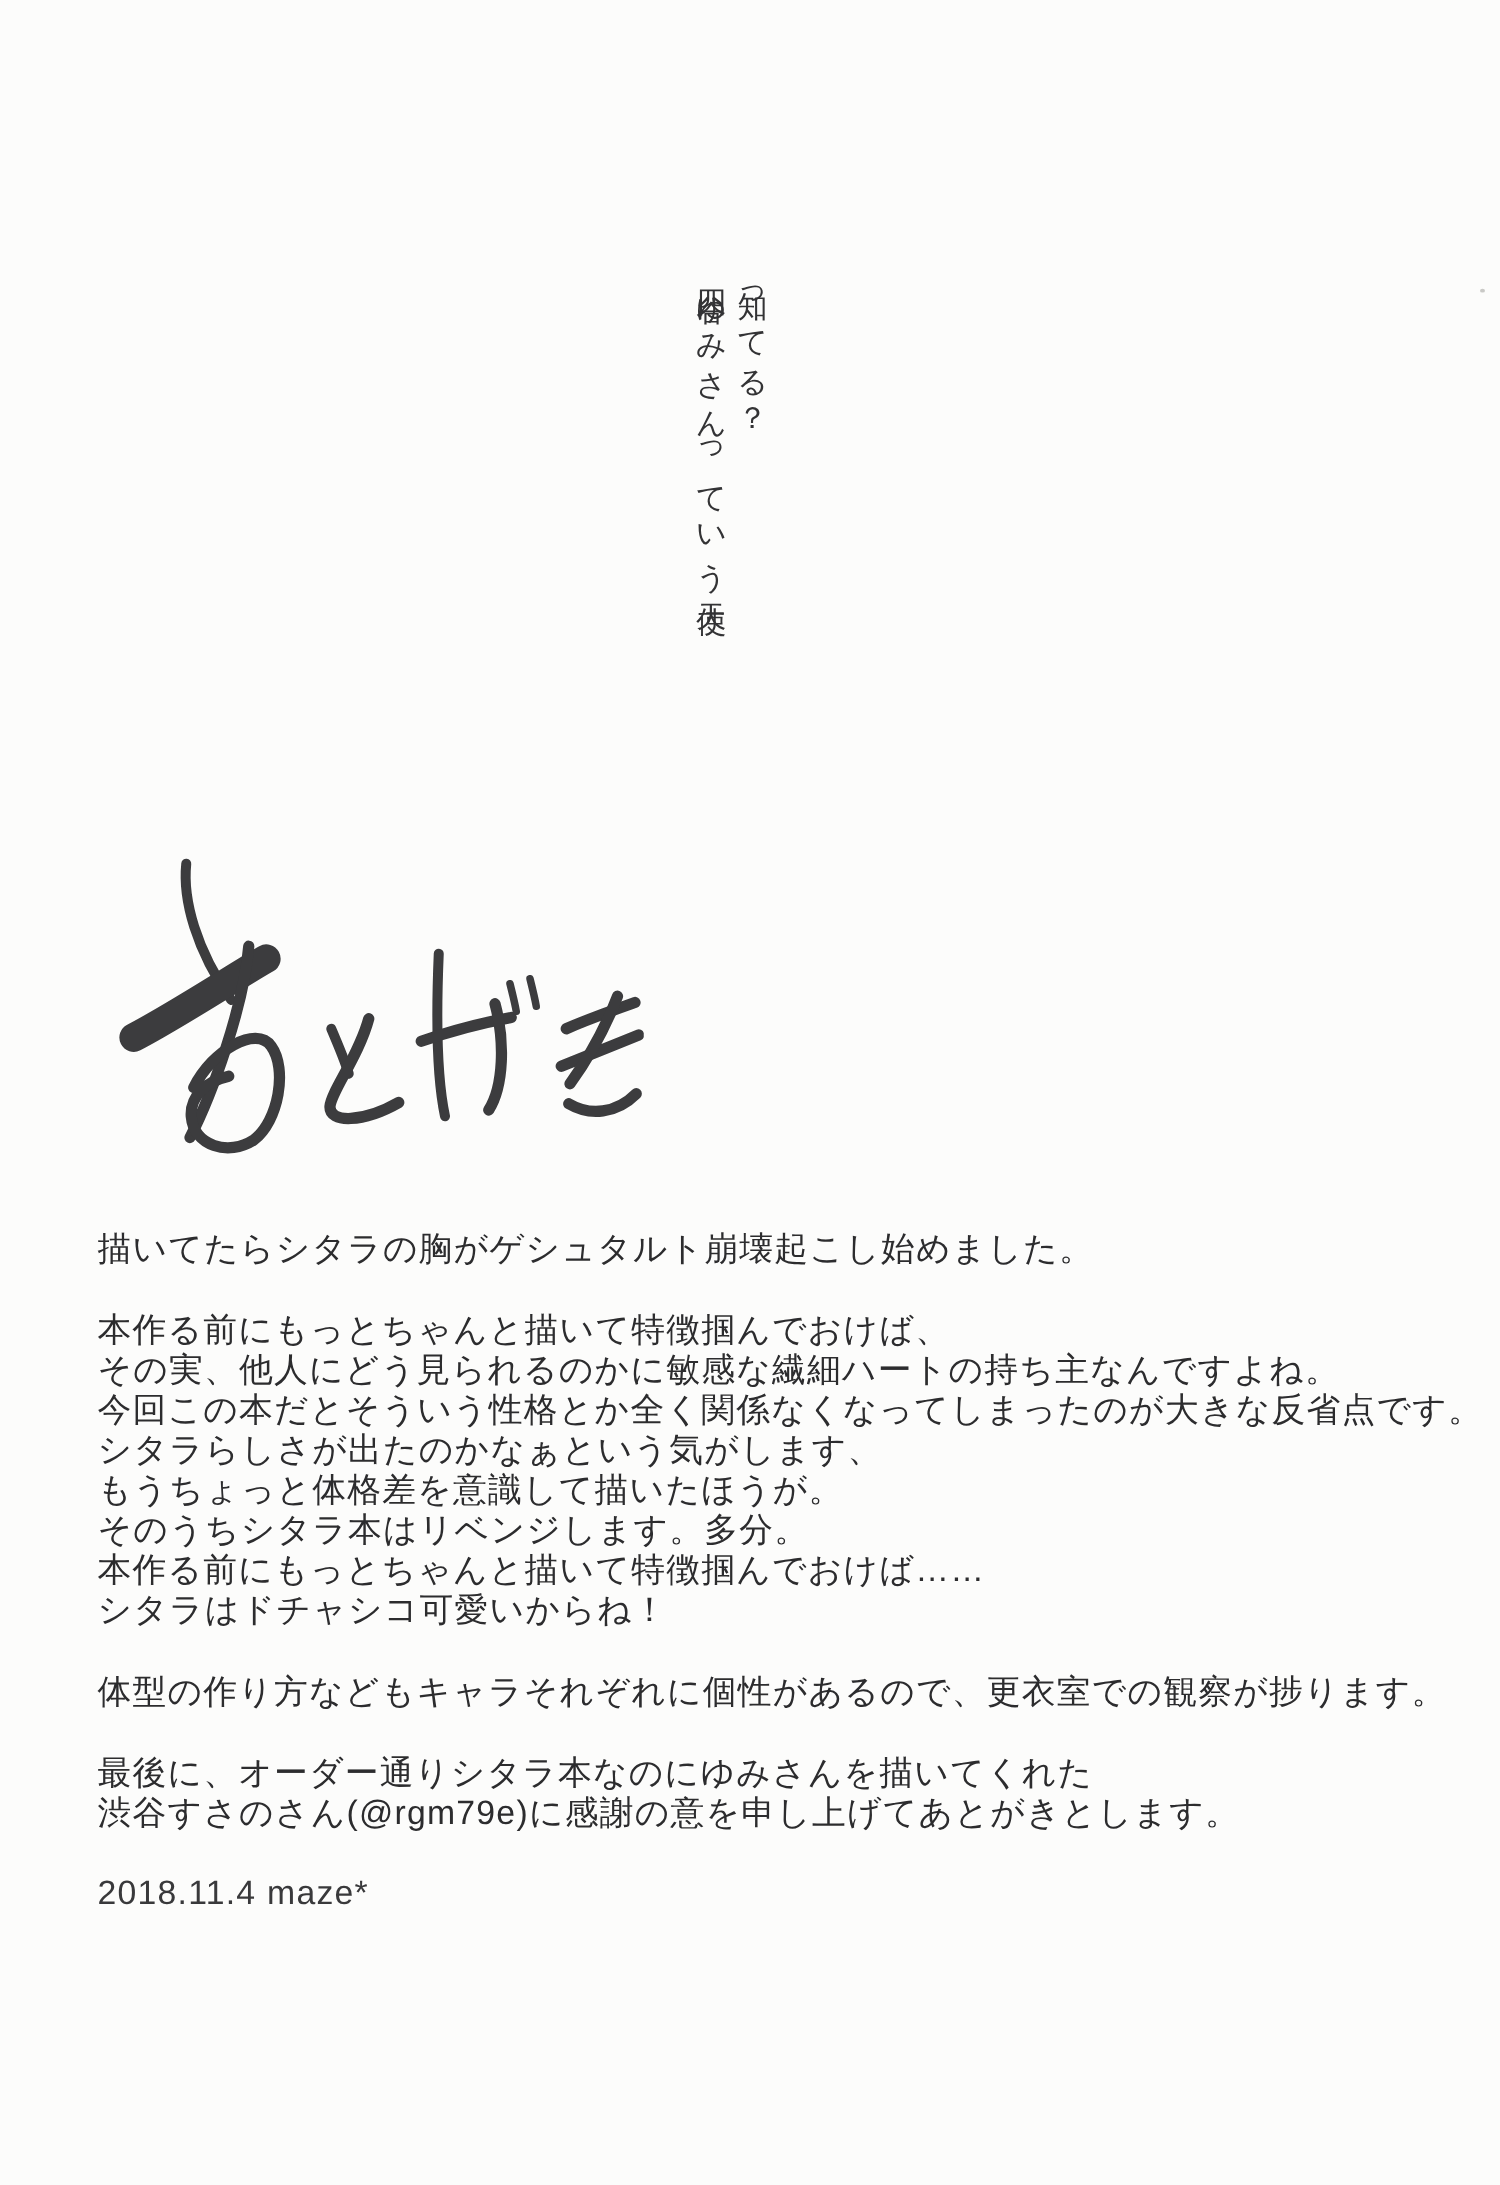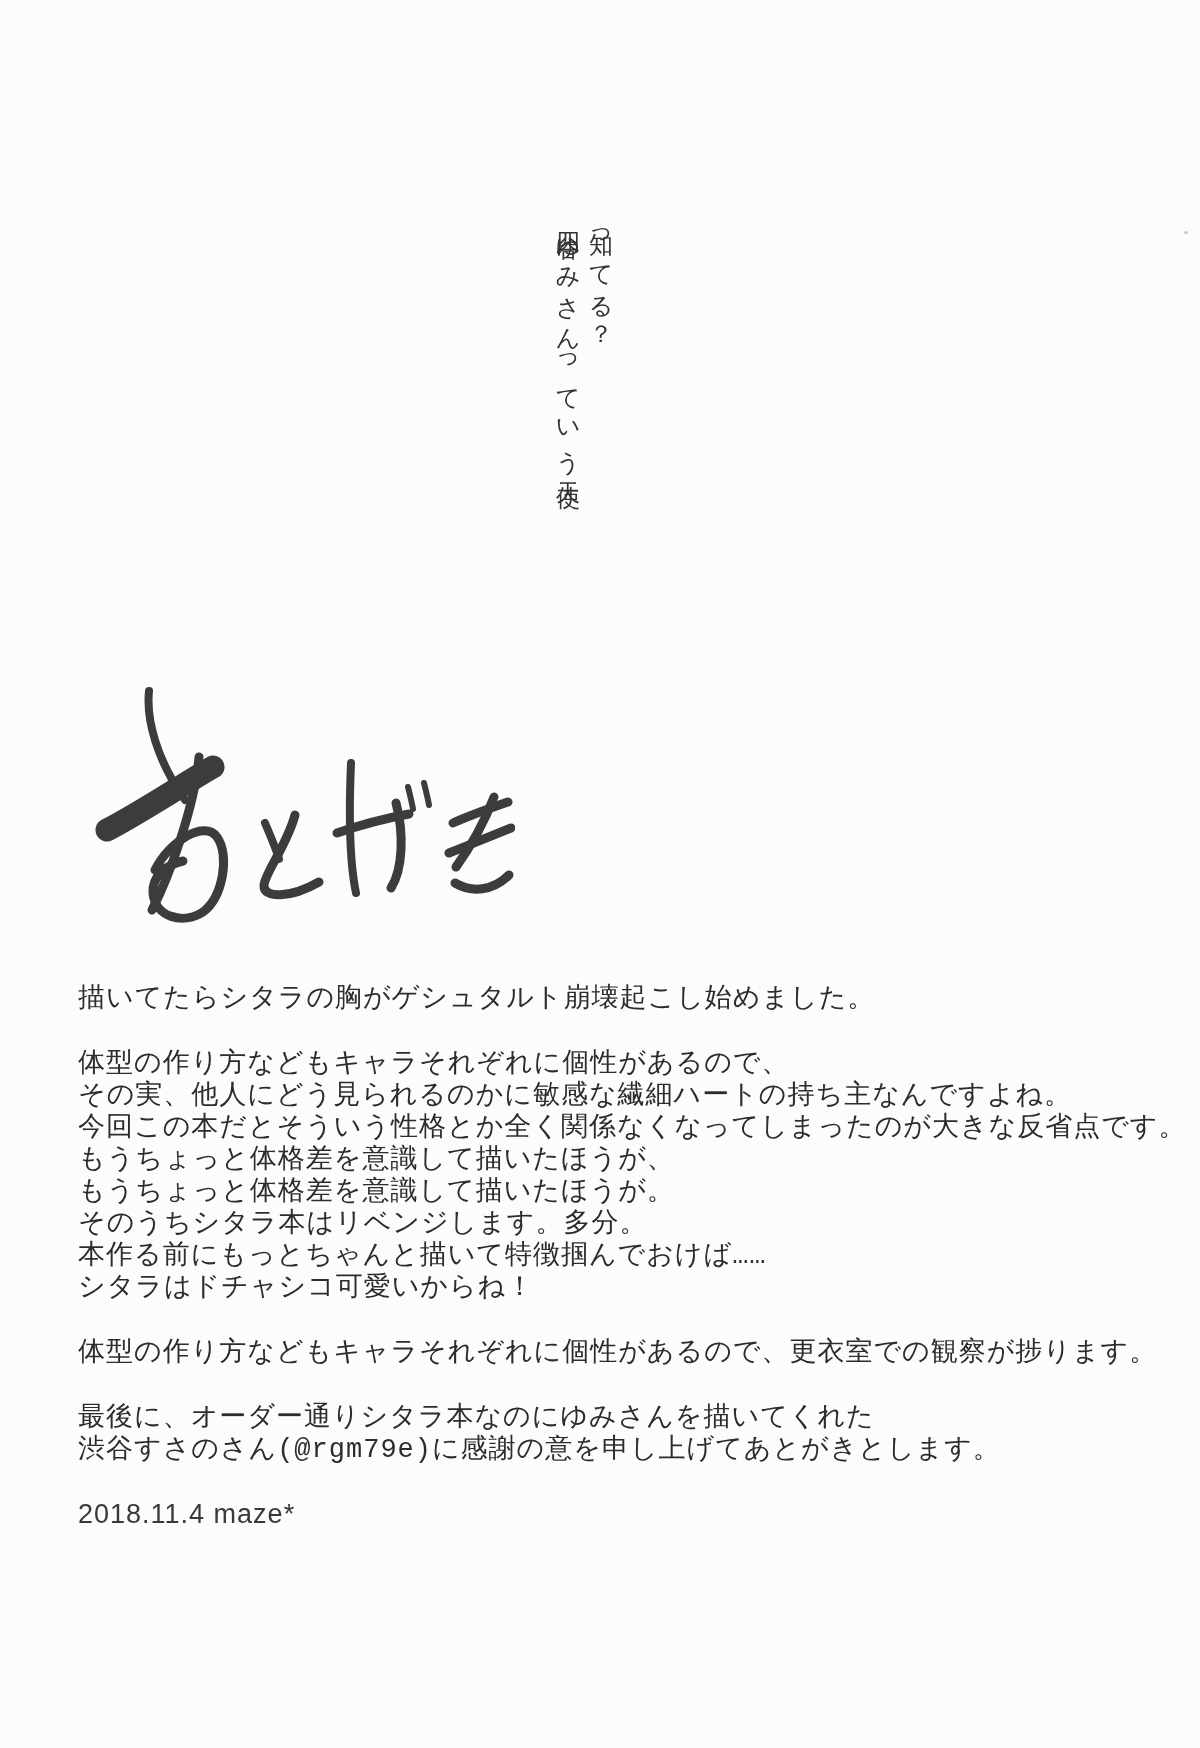--- a/index.html
+++ b/index.html
@@ -56,21 +56,21 @@
   
   .body-text {
     position:absolute;
     left:78px; top:983px;
     width:1085px;
     font-size:27px;
     letter-spacing:1px;
     color:#2c2c2e;
   }
   .body-text .para { margin:0 0 33px 0; }
-  .body-text .line { height:32px; line-height:32px; white-space:nowrap;font-family:Liberation Mono, monospace; }
+  .body-text .line { height:32px; line-height:32px; white-space:nowrap; }
   .signature {
     margin-top:29px;
     font-size:27px;
     color:#39393b;
     letter-spacing:1px;
   }
 
   
   .speck {
     position:absolute;
@@ -114,24 +114,24 @@
     </svg>
   </div>
 
   <div class="body-text">
 
     <div class="para">
       <div class="line">描いてたらシタラの胸がゲシュタルト崩壊起こし始めました。</div>
     </div>
 
     <div class="para">
-      <div class="line">体型の作り方などもキャラそれぞれに個性があるので、</div>
+      <div class="line">本作る前にもっとちゃんと描いて特徴掴んでおけば、</div>
       <div class="line">その実、他人にどう見られるのかに敏感な繊細ハートの持ち主なんですよね。</div>
       <div class="line">今回この本だとそういう性格とか全く関係なくなってしまったのが大きな反省点です。</div>
-      <div class="line">もうちょっと体格差を意識して描いたほうが、</div>
+      <div class="line">シタラらしさが出たのかなぁという気がします、</div>
       <div class="line">もうちょっと体格差を意識して描いたほうが。</div>
       <div class="line">そのうちシタラ本はリベンジします。多分。</div>
       <div class="line">本作る前にもっとちゃんと描いて特徴掴んでおけば……</div>
       <div class="line">シタラはドチャシコ可愛いからね！</div>
     </div>
 
     <div class="para">
       <div class="line">体型の作り方などもキャラそれぞれに個性があるので、更衣室での観察が捗ります。</div>
     </div>
 

